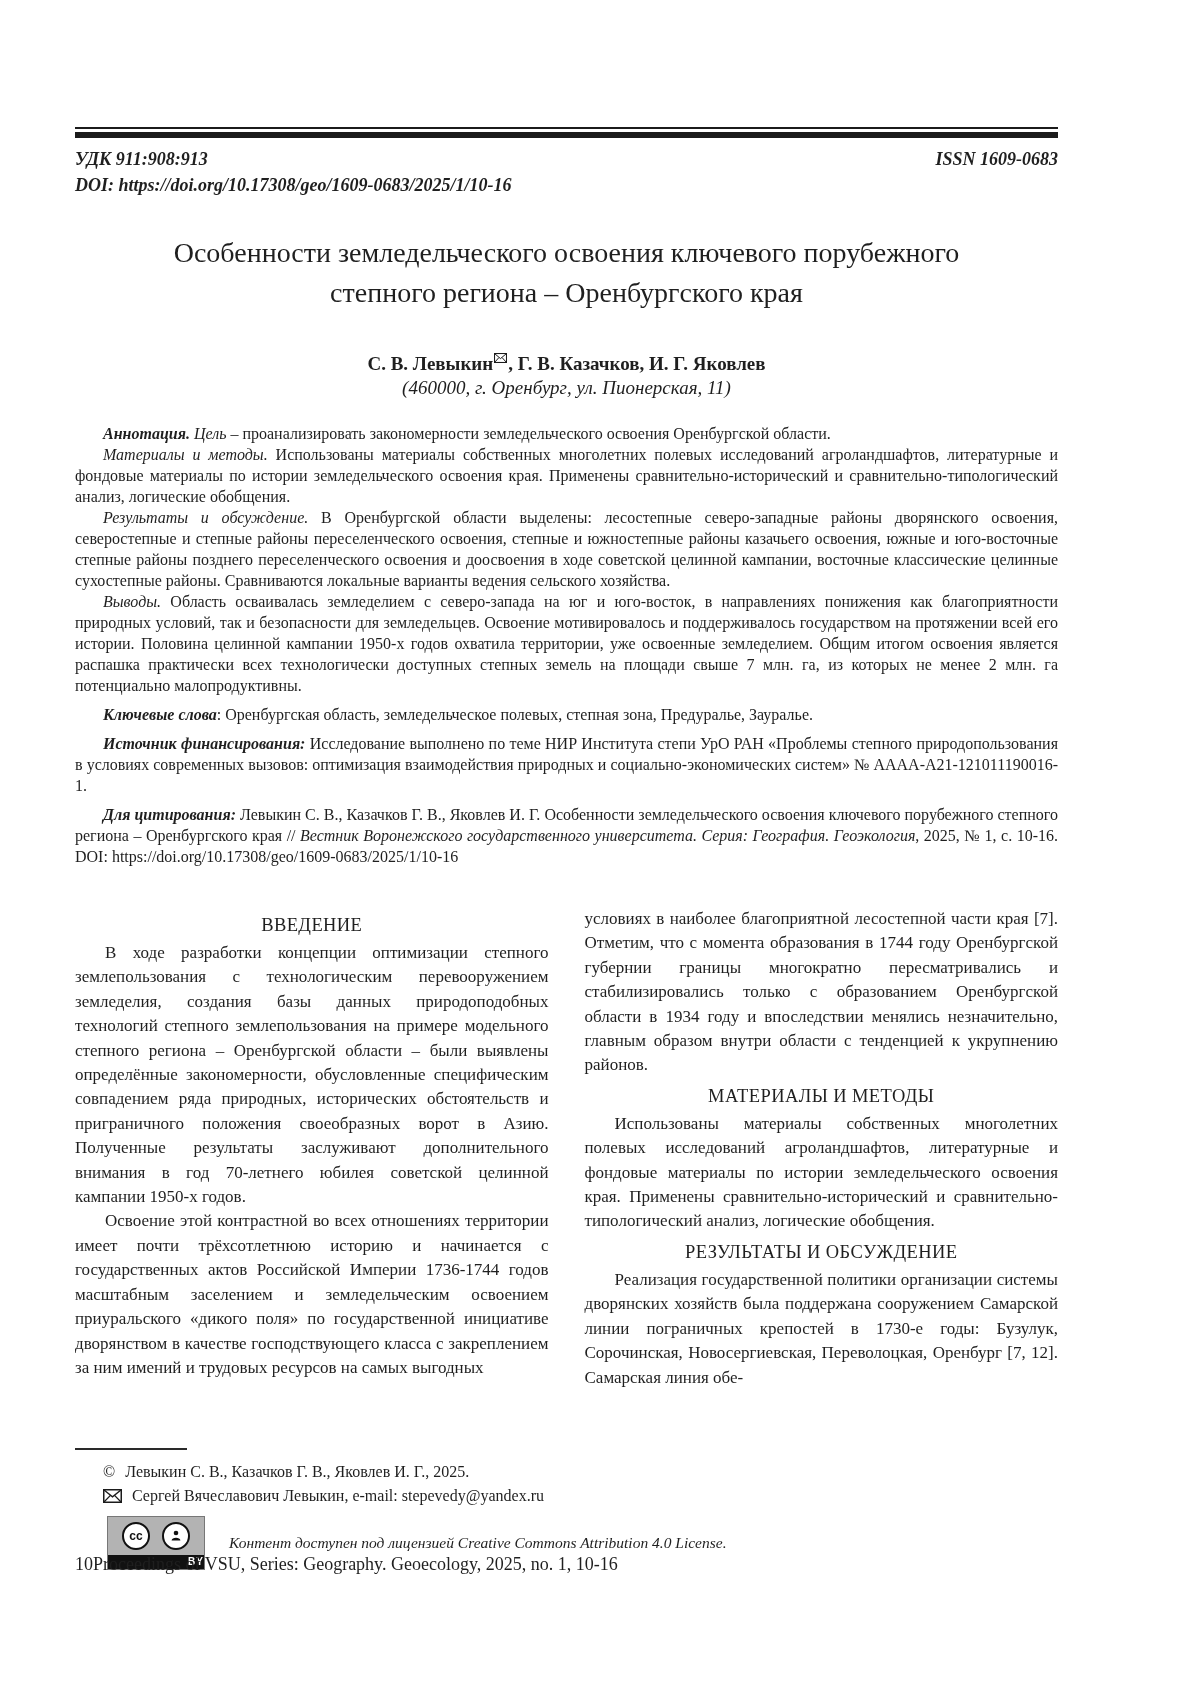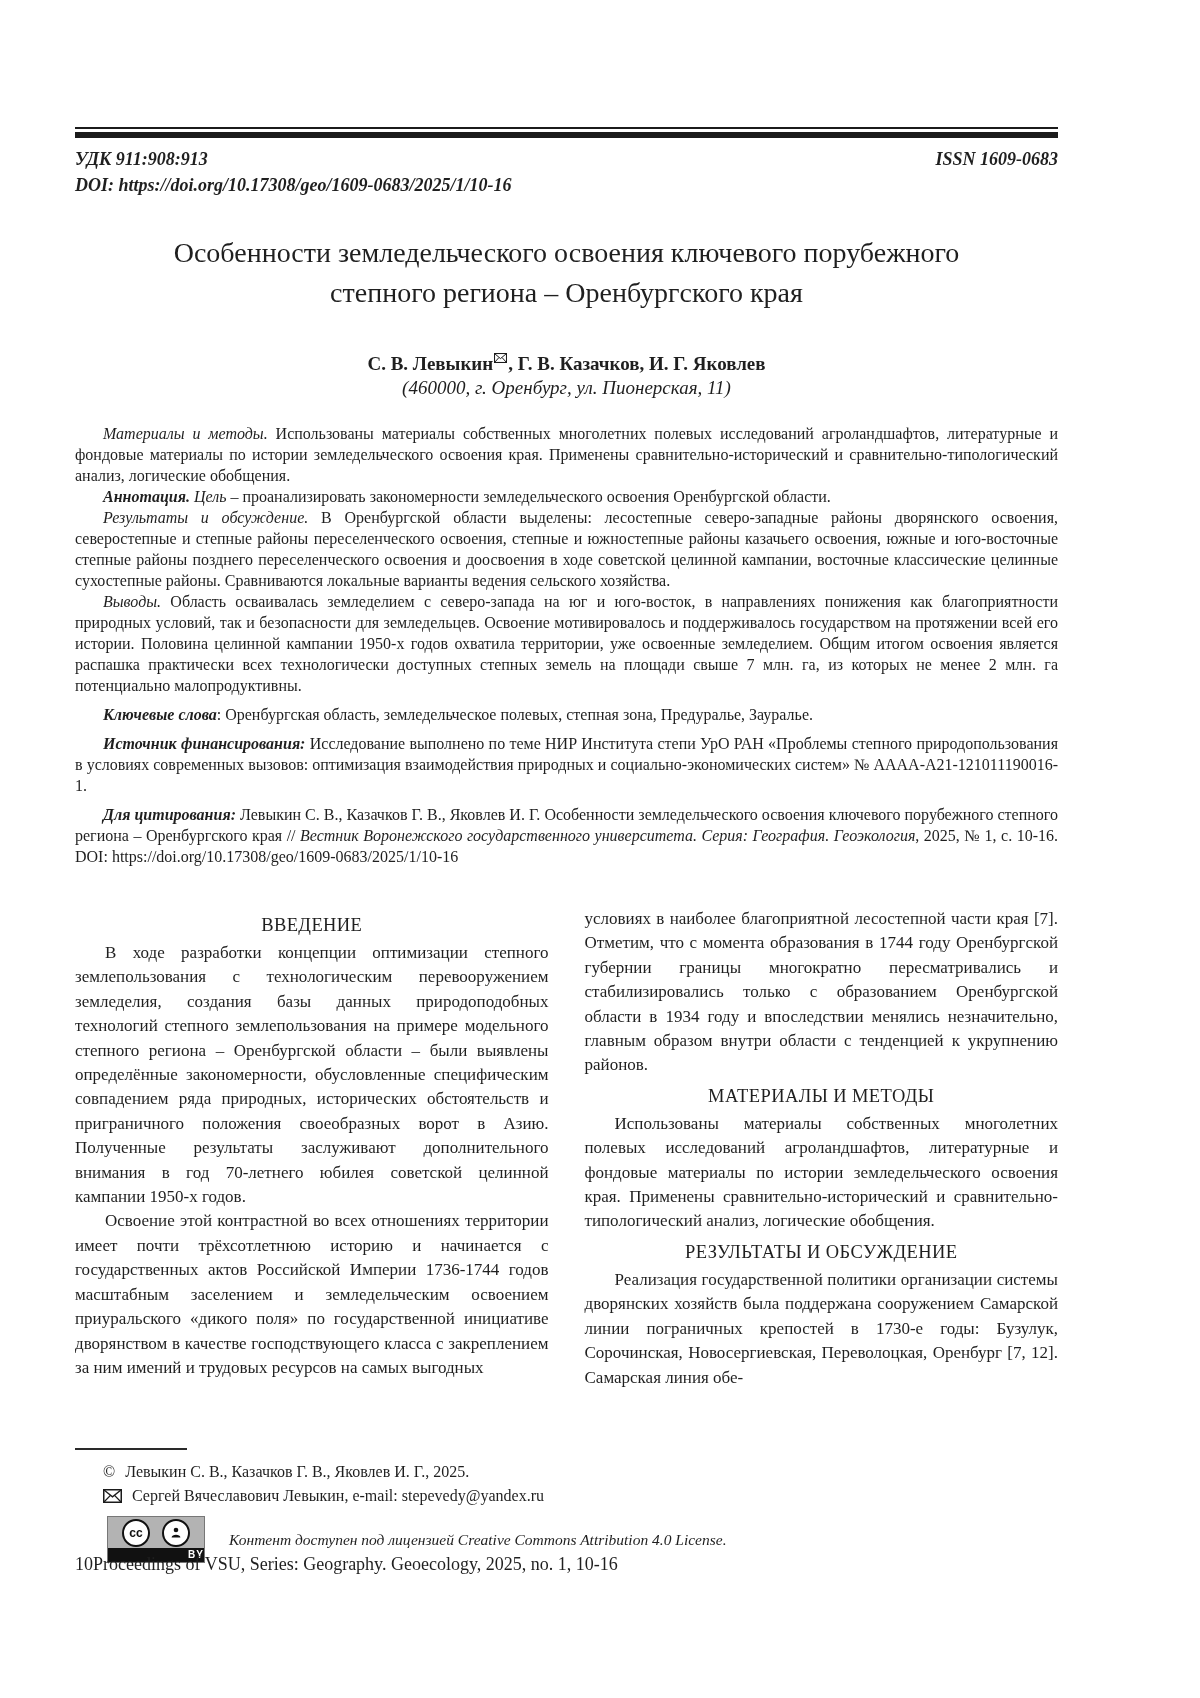--- a/index.html
+++ b/index.html
@@ -39,21 +39,21 @@
   .col{width:475px;font-size:17px;line-height:24.4px;text-align:justify;}
   .col p{margin:0;text-indent:30px;}
   .col p.cont{text-indent:0;}
   .sec-heading{text-align:center;font-size:18.5px;line-height:26px;
     margin:5px 0 3px;letter-spacing:.4px;}
   
   .footnote{position:absolute;left:75px;top:1448px;width:983px;font-size:16px;}
   .fn-rule{width:112px;height:2px;background:#2a2a2a;margin-bottom:10px;}
   .fn-line{padding-left:28px;line-height:24px;display:flex;align-items:center;gap:10px;}
   .fn-cc{padding-left:32px;margin-top:8px;display:flex;align-items:center;gap:24px;}
-  .cc-badge{width:98px;height:47px;border:1px solid #777;box-sizing:border-box;
+  .cc-badge{width:98px;height:54px;border:1px solid #777;box-sizing:border-box;
     display:flex;flex-direction:column;}
   .cc-top{background:#b3b3b3;flex:1;display:flex;align-items:center;
     justify-content:space-around;padding:0 8px;}
   .cc-circle{width:24px;height:24px;border:2px solid #111;border-radius:50%;
     background:#fff;display:flex;align-items:center;justify-content:center;
     font-family:"Liberation Sans",sans-serif;font-weight:bold;font-size:12px;color:#111;}
   .cc-bottom{background:#111;color:#fff;height:14px;
     font-family:"Liberation Sans",sans-serif;font-weight:bold;font-size:10px;
     line-height:14px;text-align:right;letter-spacing:1px;}
   .cc-text{font-size:15.5px;font-style:italic;}
@@ -85,22 +85,22 @@
     <div class="authors">
       <span>С. В. Левыкин</span><span class="env-sup"><svg width="13" height="10" viewBox="0 0 13 10">
             <rect x="0.5" y="0.5" width="12" height="9" fill="none" stroke="#1b1b1b" stroke-width="1.1"></rect>
             <path d="M0.5,0.5 L6.5,5.6 L12.5,0.5 M0.5,9.5 L4.9,4.6 M12.5,9.5 L8.1,4.6" fill="none" stroke="#1b1b1b" stroke-width="1"></path>
           </svg></span><span>, Г. В. Казачков, И. Г. Яковлев</span>
     </div>
 
     <div class="affil">(460000, г. Оренбург, ул. Пионерская, 11)</div>
 
     <div class="abstract">
+      <p><span class="bi">Аннотация.</span><span class="it"> Цель</span><span> – проанализировать закономерности земледельческого освоения Оренбургской области.</span></p>
       <p><span class="it">Материалы и методы.</span><span> Использованы материалы собственных многолетних полевых исследований агроландшафтов, литературные и фондовые материалы по истории земледельческого освоения края. Применены сравнительно-исторический и сравнительно-типологический анализ, логические обобщения.</span></p>
-      <p><span class="bi">Аннотация.</span><span class="it"> Цель</span><span> – проанализировать закономерности земледельческого освоения Оренбургской области.</span></p>
       <p><span class="it">Результаты и обсуждение.</span><span> В Оренбургской области выделены: лесостепные северо-западные районы дворянского освоения, северостепные и степные районы переселенческого освоения, степные и южностепные районы казачьего освоения, южные и юго-восточные степные районы позднего переселенческого освоения и доосвоения в ходе советской целинной кампании, восточные классические целинные сухостепные районы. Сравниваются локальные варианты ведения сельского хозяйства.</span></p>
       <p><span class="it">Выводы.</span><span> Область осваивалась земледелием с северо-запада на юг и юго-восток, в направлениях понижения как благоприятности природных условий, так и безопасности для земледельцев. Освоение мотивировалось и поддерживалось государством на протяжении всей его истории. Половина целинной кампании 1950-х годов охватила территории, уже освоенные земледелием. Общим итогом освоения является распашка практически всех технологически доступных степных земель на площади свыше 7 млн. га, из которых не менее 2 млн. га потенциально малопродуктивны.</span></p>
       <p class="gap"><span class="bi">Ключевые слова</span><span>: Оренбургская область, земледельческое полевых, степная зона, Предуралье, Зауралье.</span></p>
       <p class="gap"><span class="bi">Источник финансирования:</span><span> Исследование выполнено по теме НИР Института степи УрО РАН «Проблемы степного природопользования в условиях современных вызовов: оптимизация взаимодействия природных и социально-экономических систем» № АААА-А21-121011190016-1.</span></p>
       <p class="gap"><span class="bi">Для цитирования:</span><span> Левыкин С. В., Казачков Г. В., Яковлев И. Г. Особенности земледельческого освоения ключевого порубежного степного региона – Оренбургского края // </span><span class="it">Вестник Воронежского государственного университета. Серия: География. Геоэкология</span><span>, 2025, № 1, с. 10-16. DOI: https://doi.org/10.17308/geo/1609-0683/2025/1/10-16</span></p>
     </div>
 
     <div class="columns">
       <div class="col">
         <div class="sec-heading">ВВЕДЕНИЕ</div>

